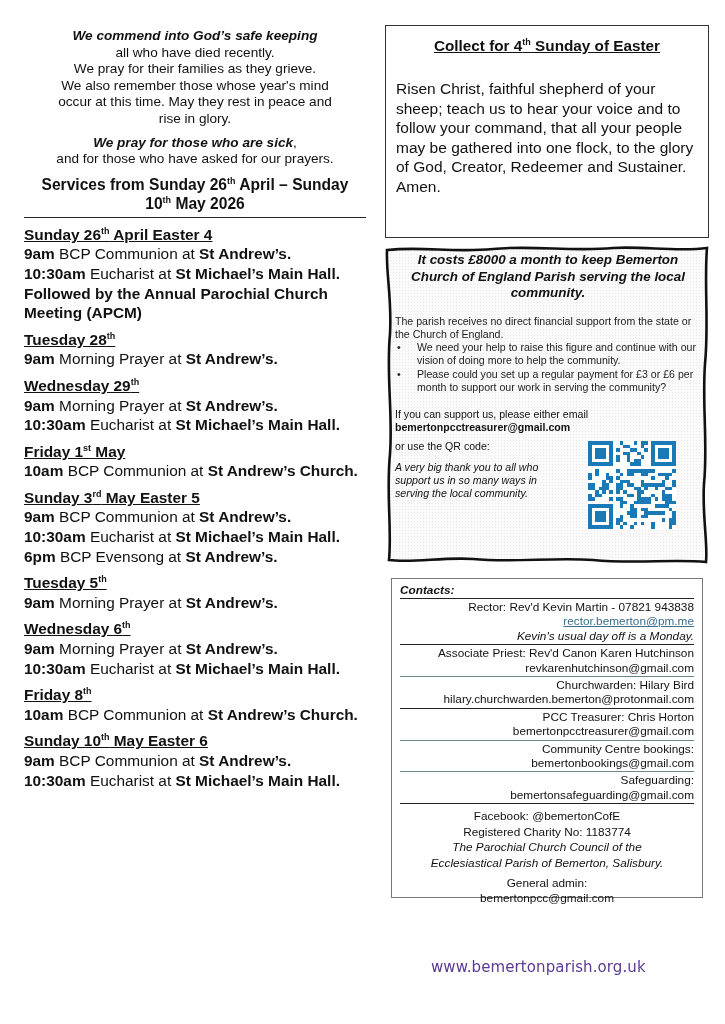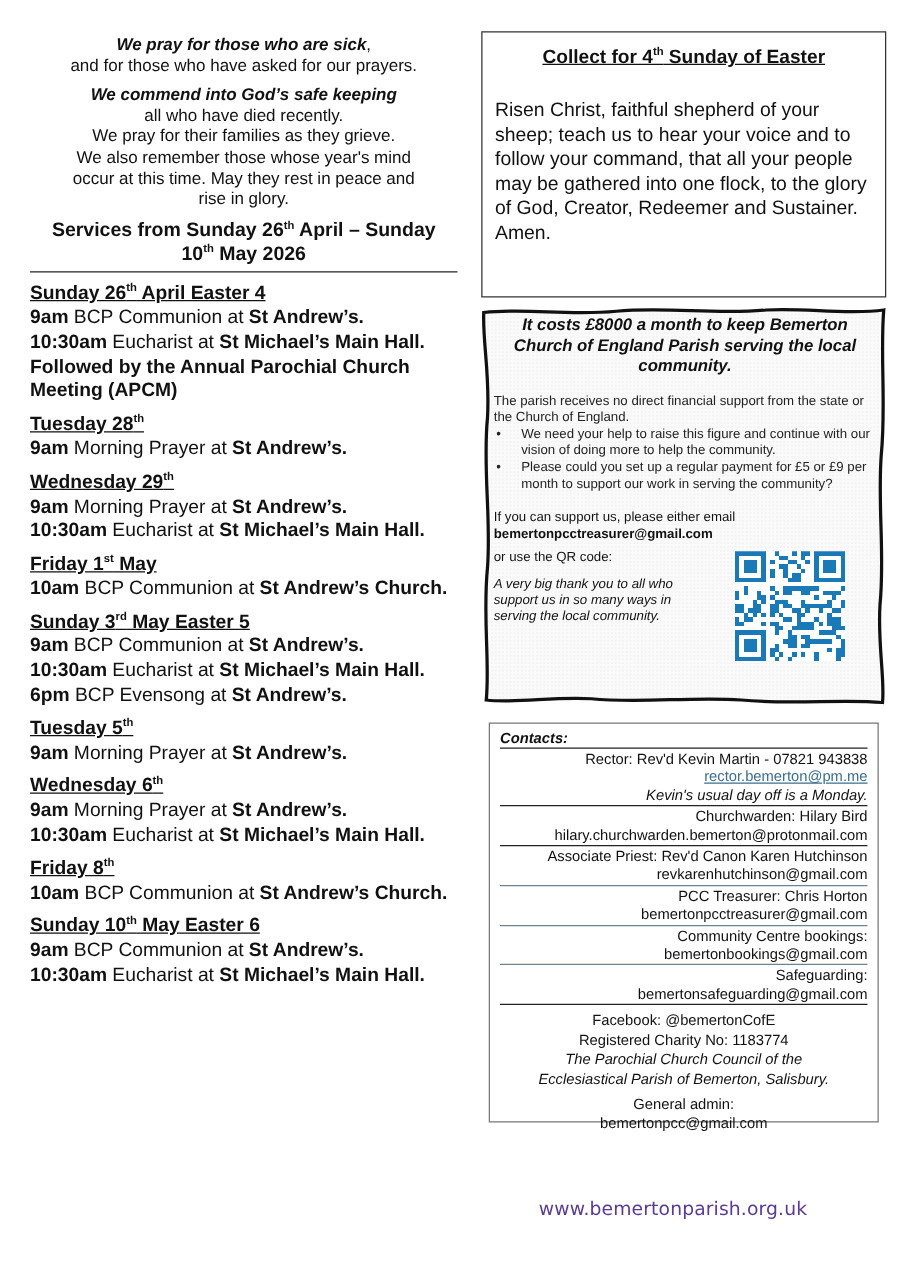--- a/index.html
+++ b/index.html
@@ -51,30 +51,30 @@
   .footer-info .admin { margin-top: 4px; }
 
   .website { position: absolute; left: 431px; top: 958px; font-family: "DejaVu Sans", sans-serif; font-size: 15px; color: #5b3a94; letter-spacing: 0.1px; }
 </style>
 </head>
 <body>
 
 <div class="left">
   <div class="prayers">
     <p>
-      <span class="lead">We pray for those who are sick</span><span>,</span><br>
-      <span>and for those who have asked for our prayers.</span>
-    </p>
-    <p>
       <span class="lead">We commend into God’s safe keeping</span><br>
       <span>all who have died recently.</span><br>
       <span>We pray for their families as they grieve.</span><br>
       <span>We also remember those whose year's mind</span><br>
       <span>occur at this time. May they rest in peace and</span><br>
       <span>rise in glory.</span>
+    </p>
+    <p>
+      <span class="lead">We pray for those who are sick</span><span>,</span><br>
+      <span>and for those who have asked for our prayers.</span>
     </p>
   </div>
 
   <div class="services-title">
     <span>Services from Sunday 26</span><sup>th</sup><span> April – Sunday </span><br>
     <span>10</span><sup>th</sup><span> May 2026</span>
   </div>
 
   <div class="schedule" id="schedule">
       <div class="day">
@@ -141,21 +141,21 @@
              C321,40 326,80 322,120 C319,160 325,200 321,240 C319,270 325,300 323,318
              C290,315 250,320 210,316 C170,313 130,319 90,315 C60,313 30,319 6,316
              C9,285 3,250 7,210 C10,170 3,130 7,90 C9,55 3,30 4,6 Z" fill="url(#dots)" stroke="#111" stroke-width="2.6"></path>
   </svg>
   <div class="appeal-inner">
     <div class="appeal-title">It costs £8000 a month to keep Bemerton Church of England Parish serving the local community.</div>
     <div class="appeal-body">
       <div>The parish receives no direct financial support from the state or the Church of England.</div>
       <ul>
         <li>We need your help to raise this figure and continue with our vision of doing more to help the community.</li>
-        <li>Please could you set up a regular payment for £5 or £9 per month to support our work in serving the community?</li>
+        <li>Please could you set up a regular payment for £3 or £6 per month to support our work in serving the community?</li>
       </ul>
     </div>
     <div class="appeal-support">
       <div>If you can support us, please either email</div>
       <div class="email">bemertonpcctreasurer@gmail.com</div>
     </div>
     <div class="qr-row">
       <div class="qr-text">
         <div>or use the QR code:</div>
         <div class="thanks">A very big thank you to all who support us in so many ways in serving the local community.</div>
@@ -350,27 +350,27 @@
   </div>
 </div>
 
 <div class="contacts">
   <div class="contacts-title">Contacts:</div>
   <div class="contact">
     <div>Rector: Rev'd Kevin Martin - 07821 943838</div>
     <div><a>rector.bemerton@pm.me</a></div>
     <div class="note">Kevin's usual day off is a Monday.</div>
   </div>
+  <div class="contact soft">
+    <div>Associate Priest: Rev'd Canon Karen Hutchinson</div>
+    <div>revkarenhutchinson@gmail.com</div>
+  </div>
   <div class="contact">
     <div>Churchwarden: Hilary Bird</div>
     <div>hilary.churchwarden.bemerton@protonmail.com</div>
-  </div>
-  <div class="contact soft">
-    <div>Associate Priest: Rev'd Canon Karen Hutchinson</div>
-    <div>revkarenhutchinson@gmail.com</div>
   </div>
   <div class="contact soft">
     <div>PCC Treasurer: Chris Horton</div>
     <div>bemertonpcctreasurer@gmail.com</div>
   </div>
   <div class="contact soft">
     <div>Community Centre bookings:</div>
     <div>bemertonbookings@gmail.com</div>
   </div>
   <div class="contact">

